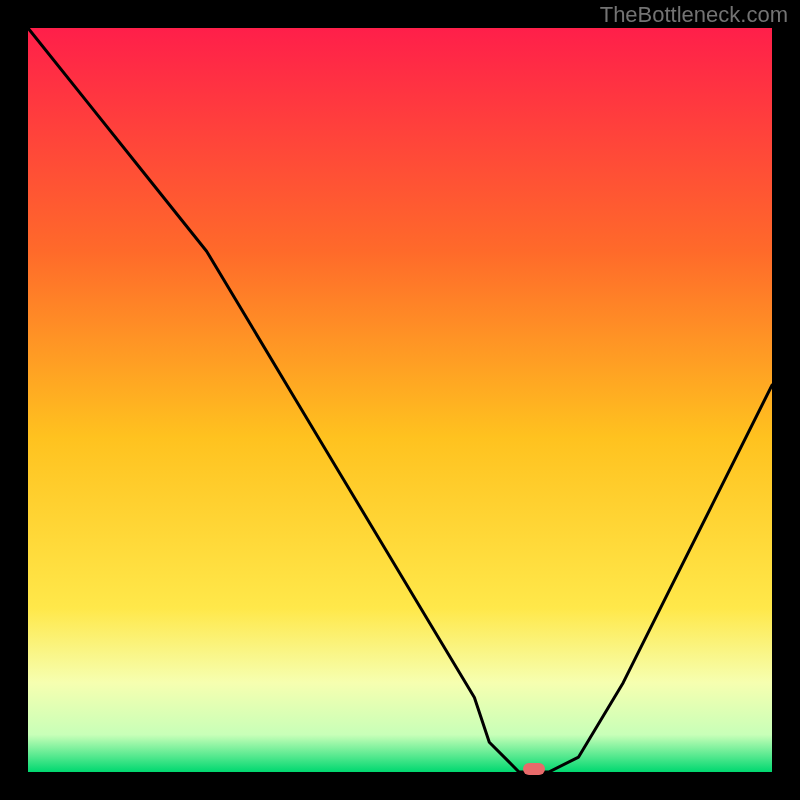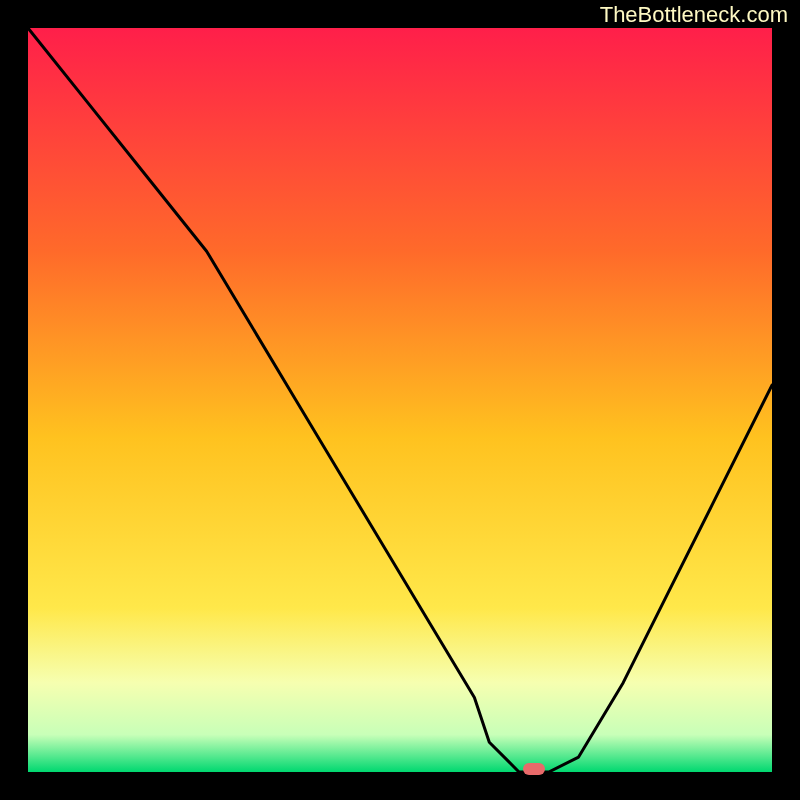--- a/index.html
+++ b/index.html
@@ -8,21 +8,21 @@
     width: 800px;
     height: 800px;
     background: #000;
     position: relative;
     font-family: Arial, Helvetica, sans-serif;
   }
   .watermark {
     position: absolute;
     top: 2px;
     right: 12px;
-    color: #fef9c3;
+    color: #737373;
     font-size: 22px;
     font-weight: 500;
     z-index: 10;
   }
   .plot-frame {
     position: absolute;
     top: 28px;
     left: 28px;
     width: 744px;
     height: 744px;

